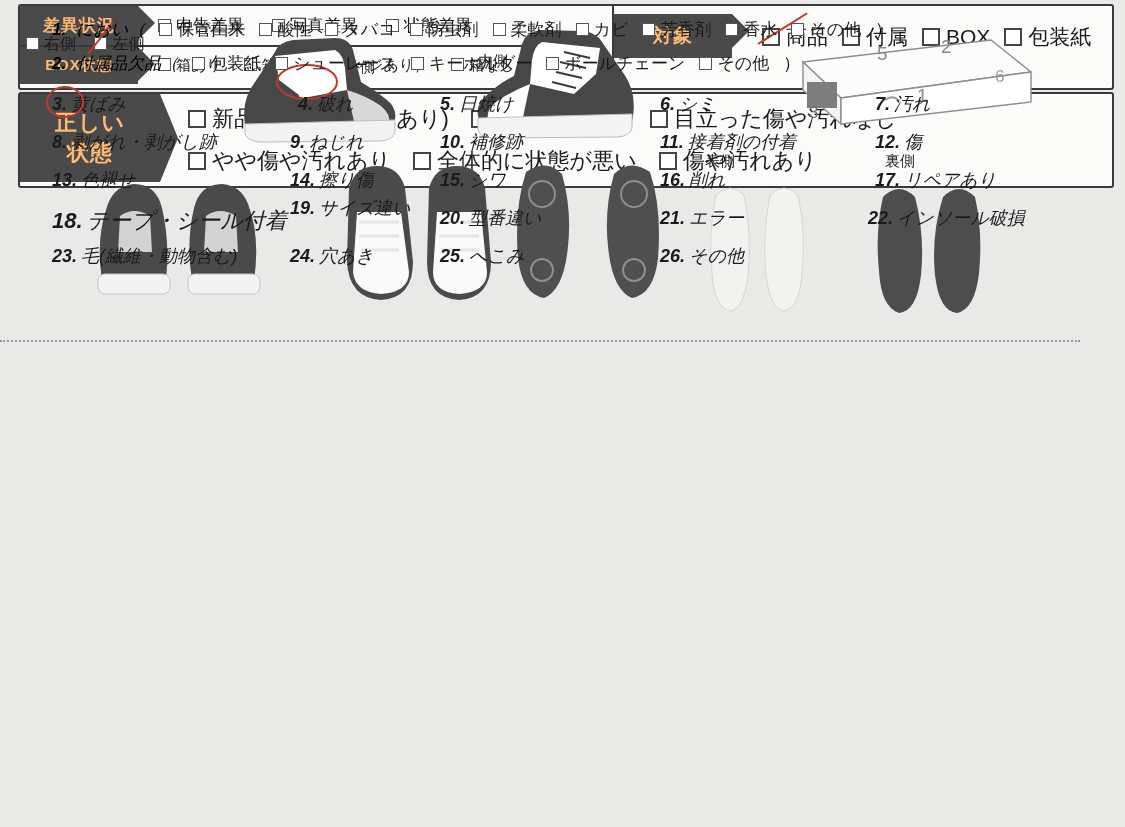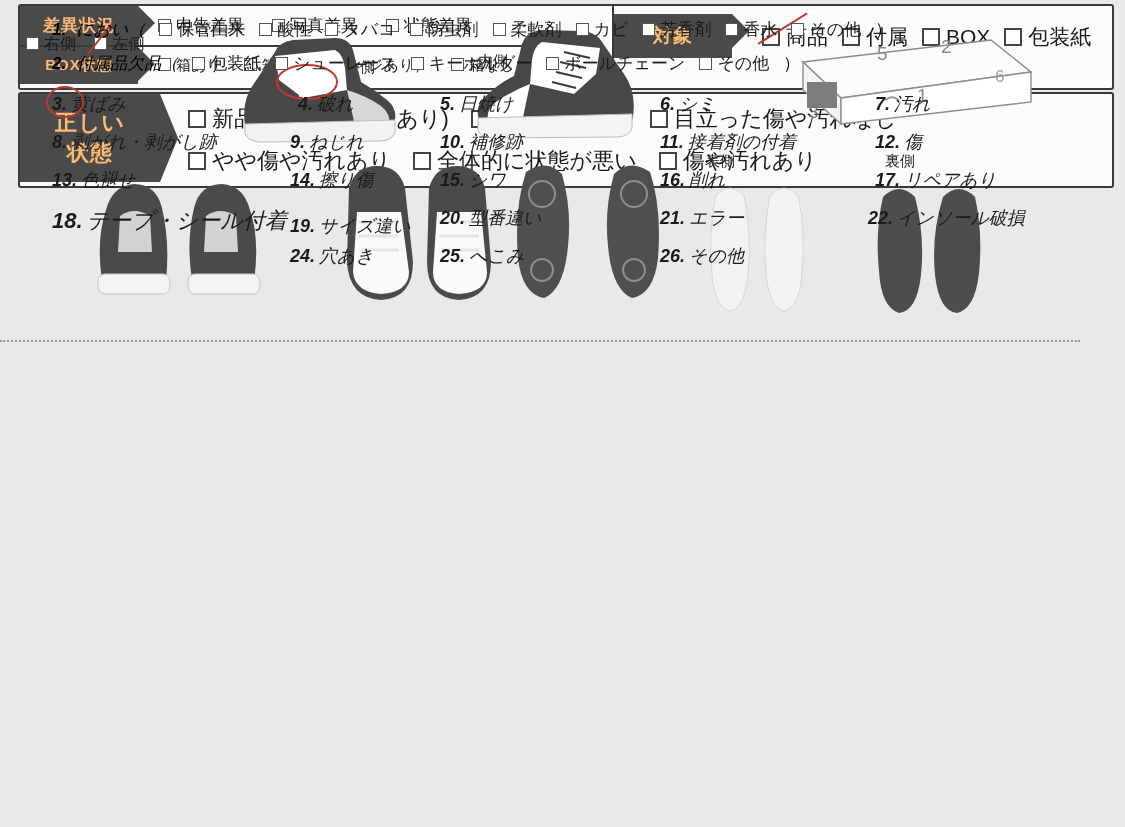--- a/index.html
+++ b/index.html
@@ -244,23 +244,24 @@
     <div class="item" style="left:660px;top:130px;font-size:18px;"><span class="num">11.</span><span>接着剤の付着</span></div>
     <div class="item" style="left:875px;top:130px;font-size:18px;"><span class="num">12.</span><span>傷</span></div>
 
     <div class="item" style="left:52px;top:168px;font-size:18px;"><span class="num">13.</span><span>色褪せ</span></div>
     <div class="item" style="left:290px;top:168px;font-size:18px;"><span class="num">14.</span><span>擦り傷</span></div>
     <div class="item" style="left:440px;top:168px;font-size:18px;"><span class="num">15.</span><span>シワ</span></div>
     <div class="item" style="left:660px;top:168px;font-size:18px;"><span class="num">16.</span><span>削れ</span></div>
     <div class="item" style="left:875px;top:168px;font-size:18px;"><span class="num">17.</span><span>リペアあり</span></div>
 
     <div class="item" style="left:52px;top:206px;font-size:22px;"><span class="num">18.</span><span>テープ・シール付着</span></div>
-    <div class="item" style="left:290px;top:214px;font-size:18px;text-align:center;"><span class="num">19.</span><span>サイズ違い</span></div>
+    <div class="item" style="left:290px;top:196px;font-size:18px;text-align:center;"><span class="num">19.</span><span>サイズ違い</span></div>
     <div class="item" style="left:440px;top:206px;font-size:18px;"><span class="num">20.</span><span>型番違い</span></div>
     <div class="item" style="left:660px;top:206px;font-size:18px;"><span class="num">21.</span><span>エラー</span></div>
     <div class="item" style="left:868px;top:206px;font-size:18px;"><span class="num">22.</span><span>インソール破損</span></div>
 
+    <div class="item" style="left:52px;top:244px;font-size:18px;"><span class="num">23.</span><span>毛(繊維・動物含む)</span></div>
     <div class="item" style="left:290px;top:244px;font-size:18px;"><span class="num">24.</span><span>穴あき</span></div>
     <div class="item" style="left:440px;top:244px;font-size:18px;"><span class="num">25.</span><span>へこみ</span></div>
     <div class="item" style="left:660px;top:244px;font-size:18px;"><span class="num">26.</span><span>その他</span></div>
   </div>
 
 </div>
 
 </body></html>

